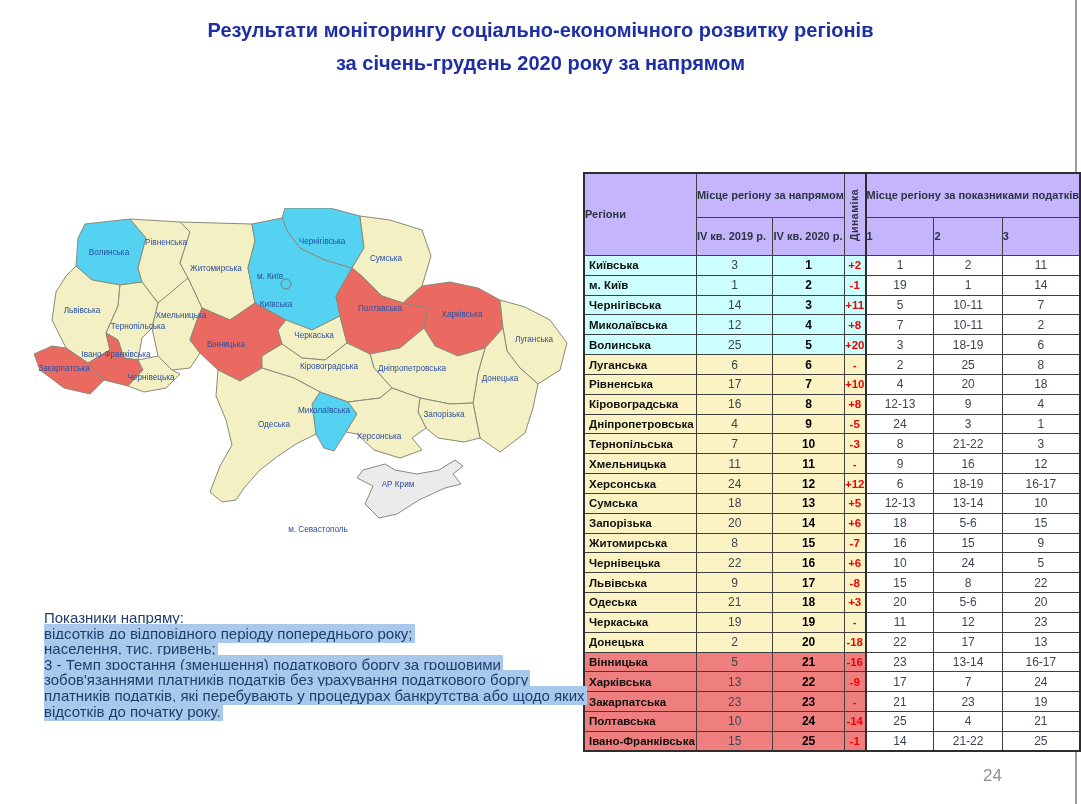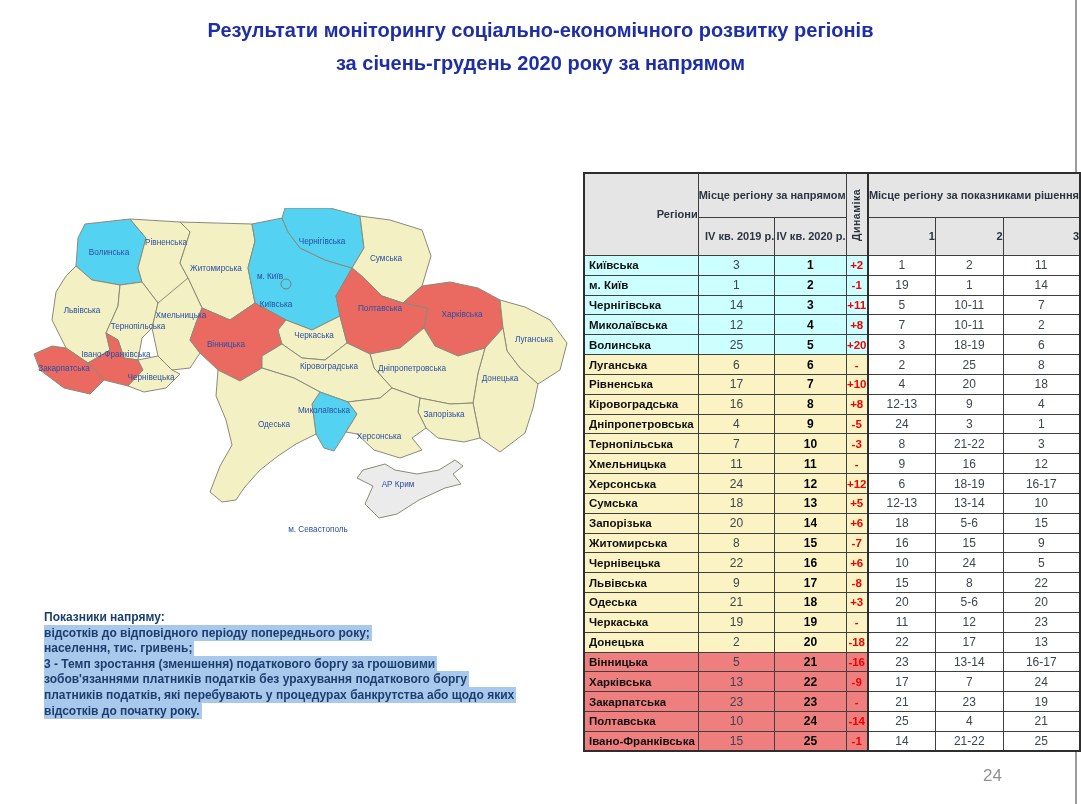--- a/index.html
+++ b/index.html
@@ -16,39 +16,39 @@
   .edge-line{position:absolute;left:1075px;top:0;width:2px;height:804px;background:#9b9b9b;}
   
   .map-wrap{position:absolute;left:30px;top:208px;width:552px;height:344px;}
   .region-shape{stroke:#8a8a7a;stroke-width:1;stroke-linejoin:round;}
   .kyiv-circle{stroke:#7d7d70;stroke-width:1;}
   .map-label{font-size:8.2px;fill:#2B4FA2;text-anchor:middle;}
   
   .rank-table{position:absolute;left:583px;top:172px;border-collapse:collapse;table-layout:fixed;
               border:2px solid #2e2e2e;}
   .rank-table td,.rank-table th{border:1px solid #3f3f3f;overflow:hidden;white-space:nowrap;padding:0;}
-  .rank-table thead th{background:#e5e5e5;color:#2c3442;font-size:11px;font-weight:bold;
-                       text-align:right;vertical-align:middle;line-height:1.3;}
+  .rank-table thead th{background:#c4b5fd;color:#2c3442;font-size:11px;font-weight:bold;
+                       text-align:left;vertical-align:middle;line-height:1.3;}
   .rank-table thead tr.h1 th{height:43px;}
   .rank-table thead tr.h2 th{height:37px;}
   .vertical{writing-mode:vertical-rl;transform:rotate(180deg);margin:0 auto;font-size:10.5px;
             font-weight:bold;color:#2c3442;letter-spacing:0.5px;}
   .rank-table tbody tr{height:19.84px;}
   .rank-table tbody td{font-size:12px;text-align:center;color:#3d4550;}
   .rank-table tbody td.region{text-align:left;padding-left:4px;font-weight:bold;
                               font-size:11.5px;color:#101010;}
   .rank-table tbody td.c2020{font-weight:bold;color:#000;}
   .rank-table tbody td.dyn{font-weight:bold;color:#f30000;font-size:11.5px;}
   .rank-table tbody td.ind{background:#fff !important;border-left-width:1px;}
   .rank-table tbody td.ind1{border-left:2px solid #2e2e2e;}
   .tier-top td{background:#CCFFFF;}
   .tier-mid td{background:#FBF3C3;}
   .tier-bottom td{background:#EF7F7F;}
   
-  .notes{position:absolute;left:44px;top:610px;width:545px;font-size:12px;font-weight:bold;
+  .notes{position:absolute;left:44px;top:610px;width:545px;font-size:15px;font-weight:normal;
          color:#1C3E6E;line-height:15.6px;}
   .notes .line{white-space:nowrap;}
   .notes .hl{background:#A9C9EC;padding:1px 2px 1px 0;}
   
   .page-num{position:absolute;left:983px;top:766px;font-size:17px;color:#909090;}
 </style>
 </head>
 <body>
 
 <div class="page">
@@ -137,21 +137,21 @@
         <col style="width:58px">
         <col style="width:66px">
     </colgroup>
     <thead>
       <tr class="h1">
         <th rowspan="2">Регіони</th>
         <th colspan="2">Місце регіону за напрямом</th>
         <th rowspan="2" style="border-right:2px solid #2e2e2e;">
           <div class="vertical">Динаміка</div>
         </th>
-        <th colspan="3">Місце регіону за показниками рішення</th>
+        <th colspan="3">Місце регіону за показниками податків</th>
       </tr>
       <tr class="h2">
         <th style="white-space:normal;">IV кв. 2019 р.</th>
         <th style="white-space:normal;">IV кв. 2020 р.</th>
         <th>1</th>
         <th>2</th>
         <th>3</th>
       </tr>
     </thead>
     <tbody>

